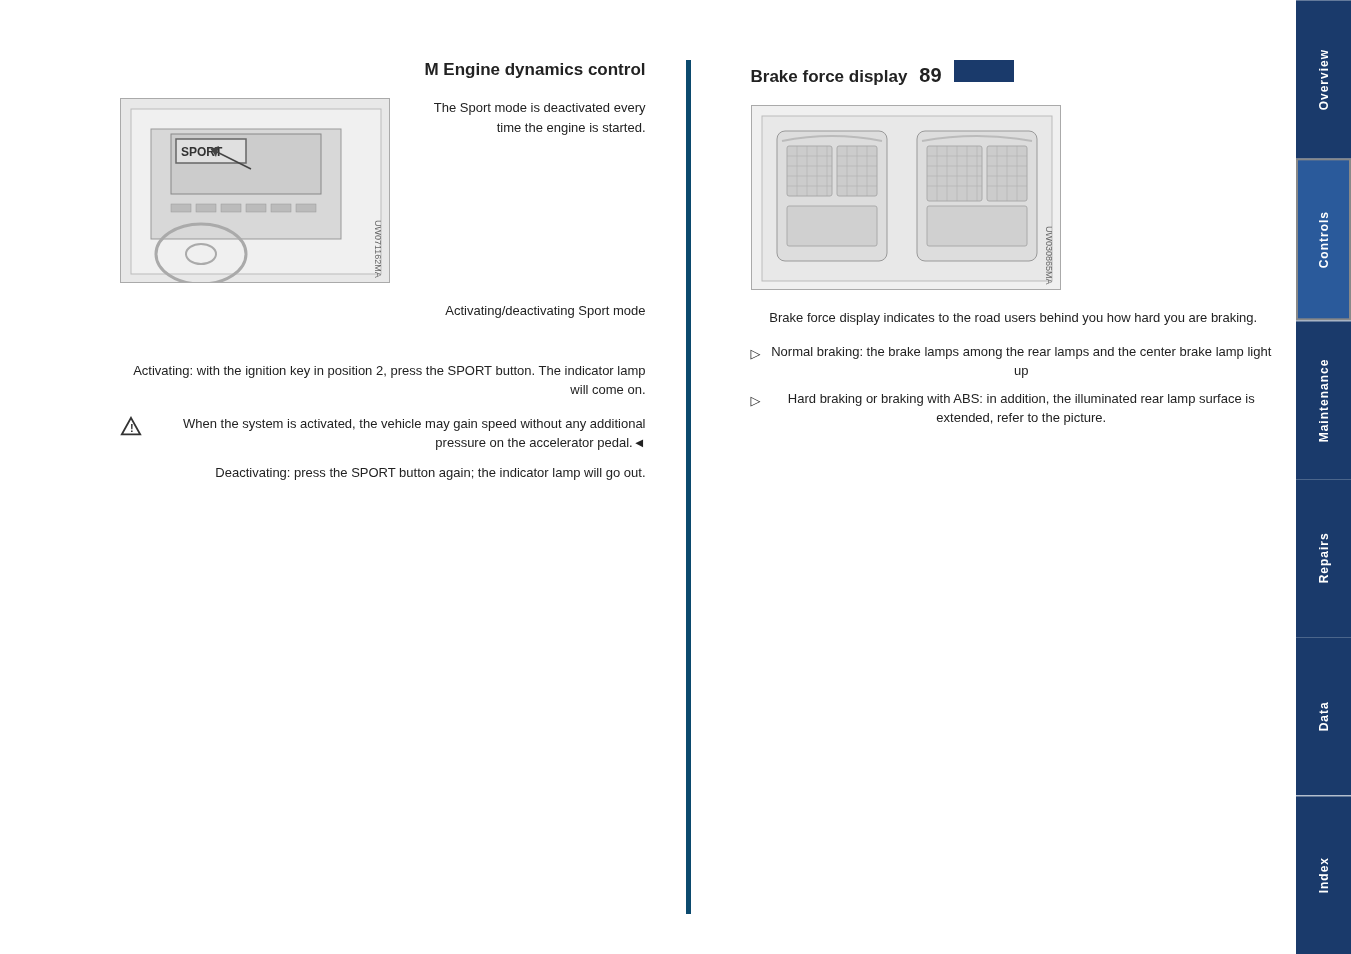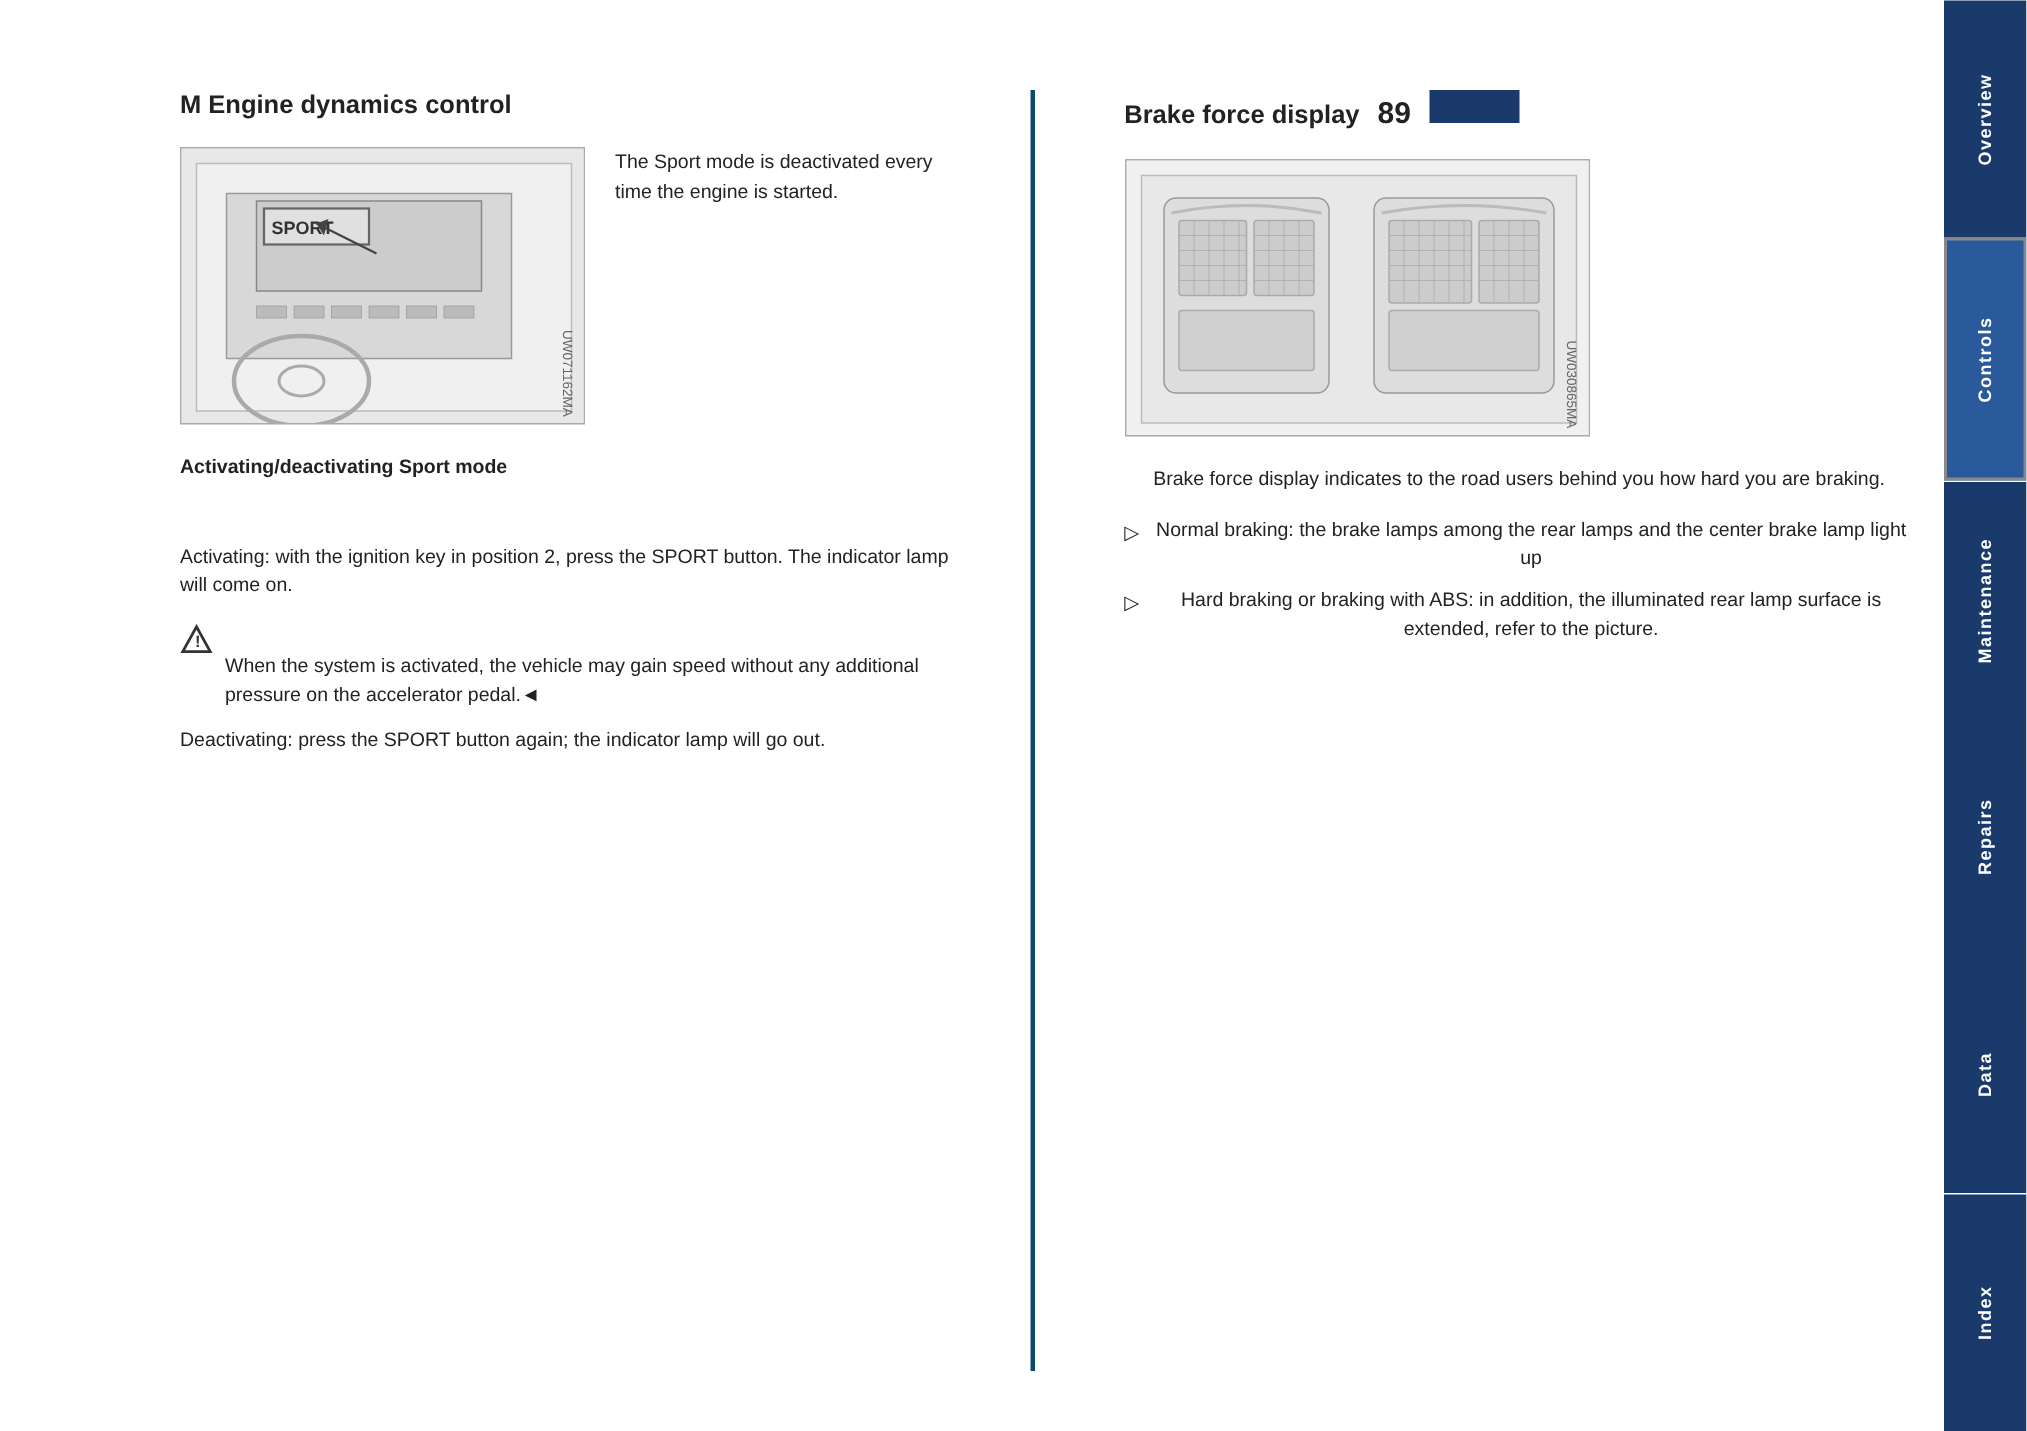--- a/index.html
+++ b/index.html
@@ -23,21 +23,22 @@
     .main-content {
       flex: 1;
       display: flex;
       padding: 60px 0 40px 0;
     }
 
     
     .left-column {
       flex: 1;
       padding: 0 40px 0 120px;
-      border-right: 3px solid #0c4a6e;
+      border-right: 5px solid #0c4a6e;
+      text-align: right;
     }
 
     
     .right-column {
       flex: 1;
       padding: 0 20px 0 60px;
       text-align: center;
     }
 
     
@@ -106,21 +107,21 @@
       color: #666;
       writing-mode: vertical-rl;
     }
 
     .text-block {
       margin-bottom: 14px;
       line-height: 1.5;
     }
 
     .sub-title {
-      font-weight: bold;
+      font-weight: normal;
       margin-bottom: 6px;
     }
 
     .warning-box {
       display: flex;
       align-items: flex-start;
       gap: 8px;
       margin: 10px 0;
     }
 
@@ -217,21 +218,21 @@
       <div class="text-block">
         <p class="sub-title">Activating/deactivating Sport mode</p>
         <p style="line-height:1.5;margin-top:40px;">Activating: with the ignition key in position 2, press the SPORT button. The indicator lamp will come on.</p>
       </div>
 
       <div class="warning-box">
         <svg class="warning-icon" viewBox="0 0 24 24" xmlns="http://www.w3.org/2000/svg">
           <polygon points="12,2 22,20 2,20" fill="none" stroke="#333" stroke-width="2"></polygon>
           <text x="11" y="17" font-family="Arial" font-size="12" font-weight="bold" fill="#333">!</text>
         </svg>
-        <p style="line-height:1.5;margin-top:20px;">When the system is activated, the vehicle may gain speed without any additional pressure on the accelerator pedal.◄</p>
+        <p style="line-height:1.5;">When the system is activated, the vehicle may gain speed without any additional pressure on the accelerator pedal.◄</p>
       </div>
 
       <div class="text-block">
         <p style="line-height:1.5;">Deactivating: press the SPORT button again; the indicator lamp will go out.</p>
       </div>
 
     </div>
 
     <div class="right-column">
 

